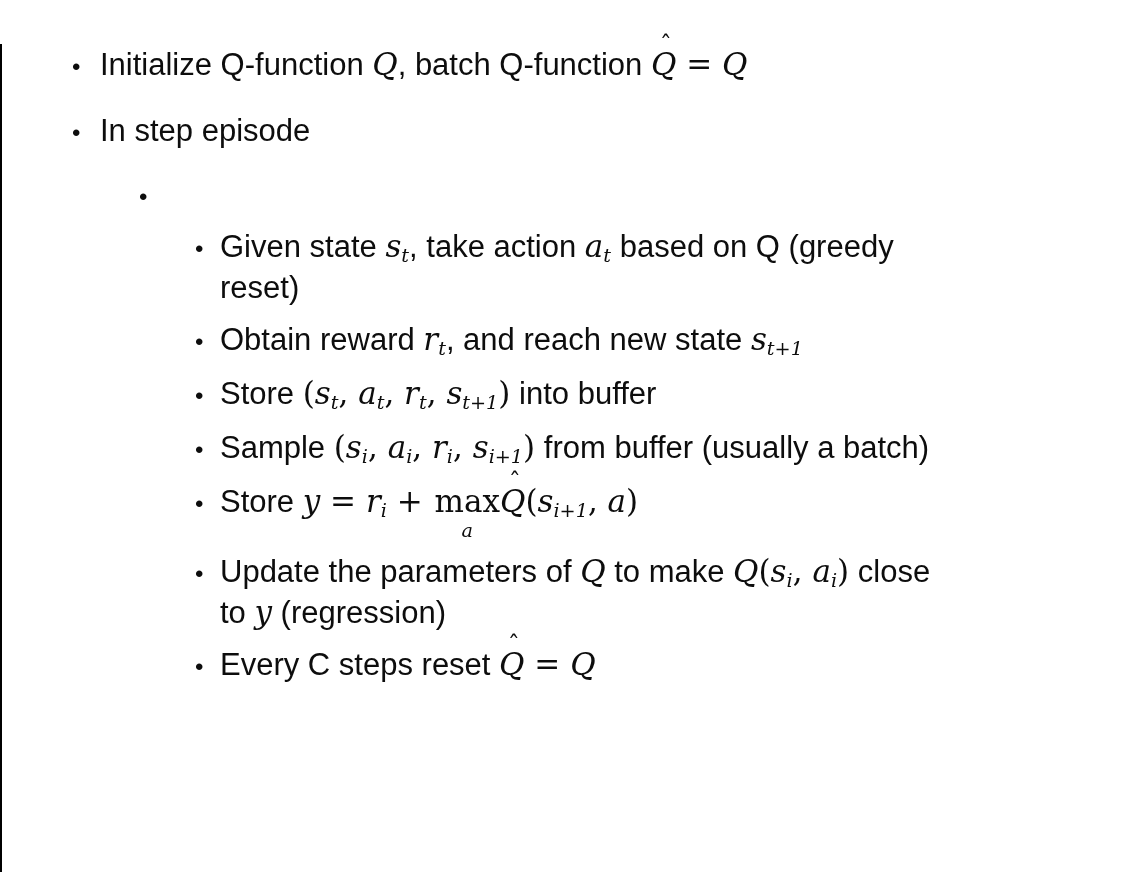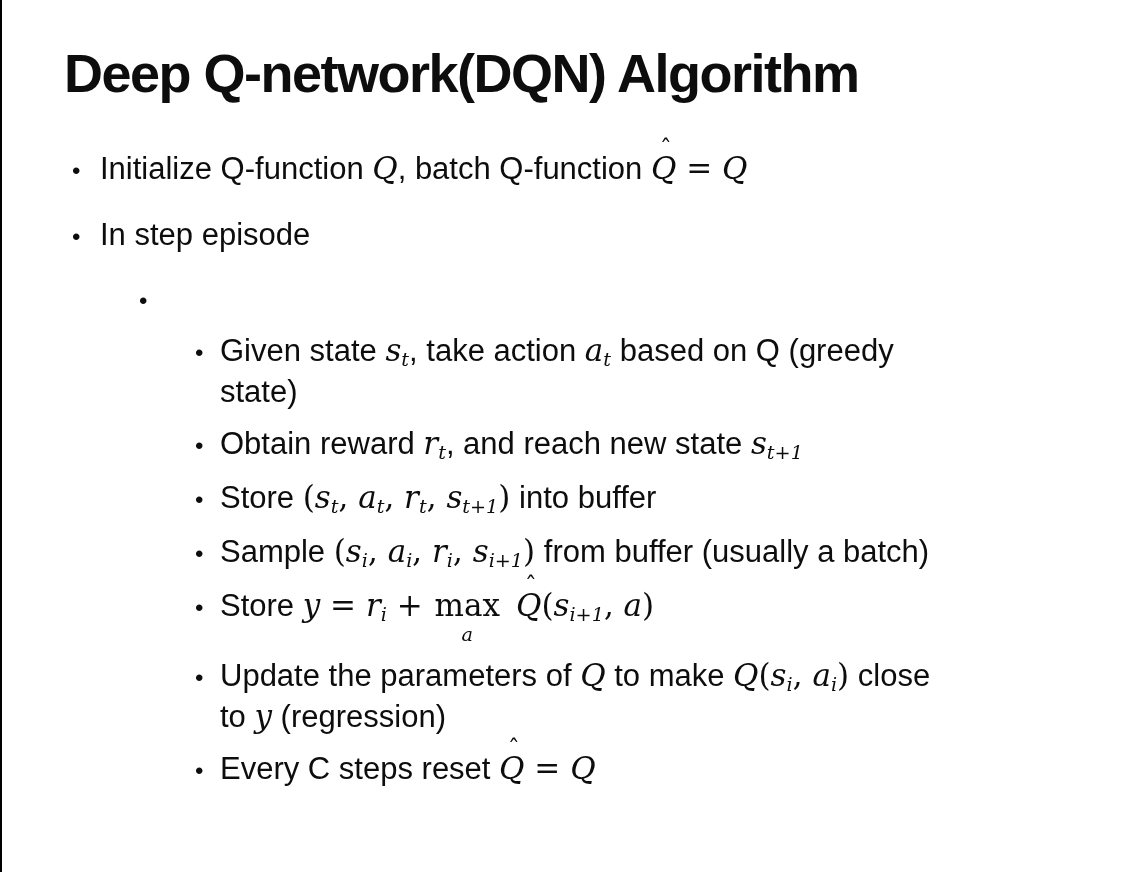--- a/index.html
+++ b/index.html
@@ -66,50 +66,49 @@
     font-style: normal;
     font-size: 0.78em;
     line-height: 1;
   }
   .munder {
     display: inline-flex;
     flex-direction: column;
     align-items: center;
     font-family: "DejaVu Serif", serif;
     font-style: normal;
-    margin: 0 16px 0 2px;
+    margin: 0 0 0 2px;
   }
   .munder .mbase { line-height: 1.0; }
   .munder .munderv {
     font-size: 0.62em;
     font-style: italic;
     line-height: 1;
     margin-top: 4px;
   }
 </style>
 </head>
 <body>
 
 <div class="slide">
-  <div class="title">Deep Q-network(DQN) Algorithm</div>
   <div class="content">
       <div class="row lvl1">
         <span class="dot">•</span>
         <span class="bt"><span class="tx">Initialize Q-function </span><span class="mv">Q</span><span class="tx">, batch Q-function </span><span class="hat-wrap"><span class="hat">ˆ</span>Q</span><span class="mo"> = </span><span class="mv">Q</span></span>
       </div>
       <div class="row lvl1">
         <span class="dot">•</span>
         <span class="bt"><span class="tx">In step episode</span></span>
       </div>
       <div class="row lvl2">
         <span class="dot">•</span>
       </div>
       <div class="row lvl3">
         <span class="dot">•</span>
-        <span class="bt"><span class="tx">Given state </span><span class="mv">s<sub class="ms">t</sub></span><span class="tx">, take action </span><span class="mv">a<sub class="ms">t</sub></span><span class="tx"> based on Q (greedy</span><br><span class="tx">state)</span></span>
+        <span class="bt"><span class="tx">Given state </span><span class="mv">s<sub class="ms">t</sub></span><span class="tx">, take action </span><span class="mv">a<sub class="ms">t</sub></span><span class="tx"> based on Q (greedy</span><br><span class="tx">reset)</span></span>
       </div>
       <div class="row lvl3">
         <span class="dot">•</span>
         <span class="bt"><span class="tx">Obtain reward </span><span class="mv">r<sub class="ms">t</sub></span><span class="tx">, and reach new state </span><span class="mv">s<sub class="ms">t+1</sub></span></span>
       </div>
       <div class="row lvl3">
         <span class="dot">•</span>
         <span class="bt"><span class="tx">Store </span><span class="mo">(</span><span class="mv">s<sub class="ms">t</sub></span><span class="mo">, </span><span class="mv">a<sub class="ms">t</sub></span><span class="mo">, </span><span class="mv">r<sub class="ms">t</sub></span><span class="mo">, </span><span class="mv">s<sub class="ms">t+1</sub></span><span class="mo">)</span><span class="tx"> into buffer</span></span>
       </div>
       <div class="row lvl3">

